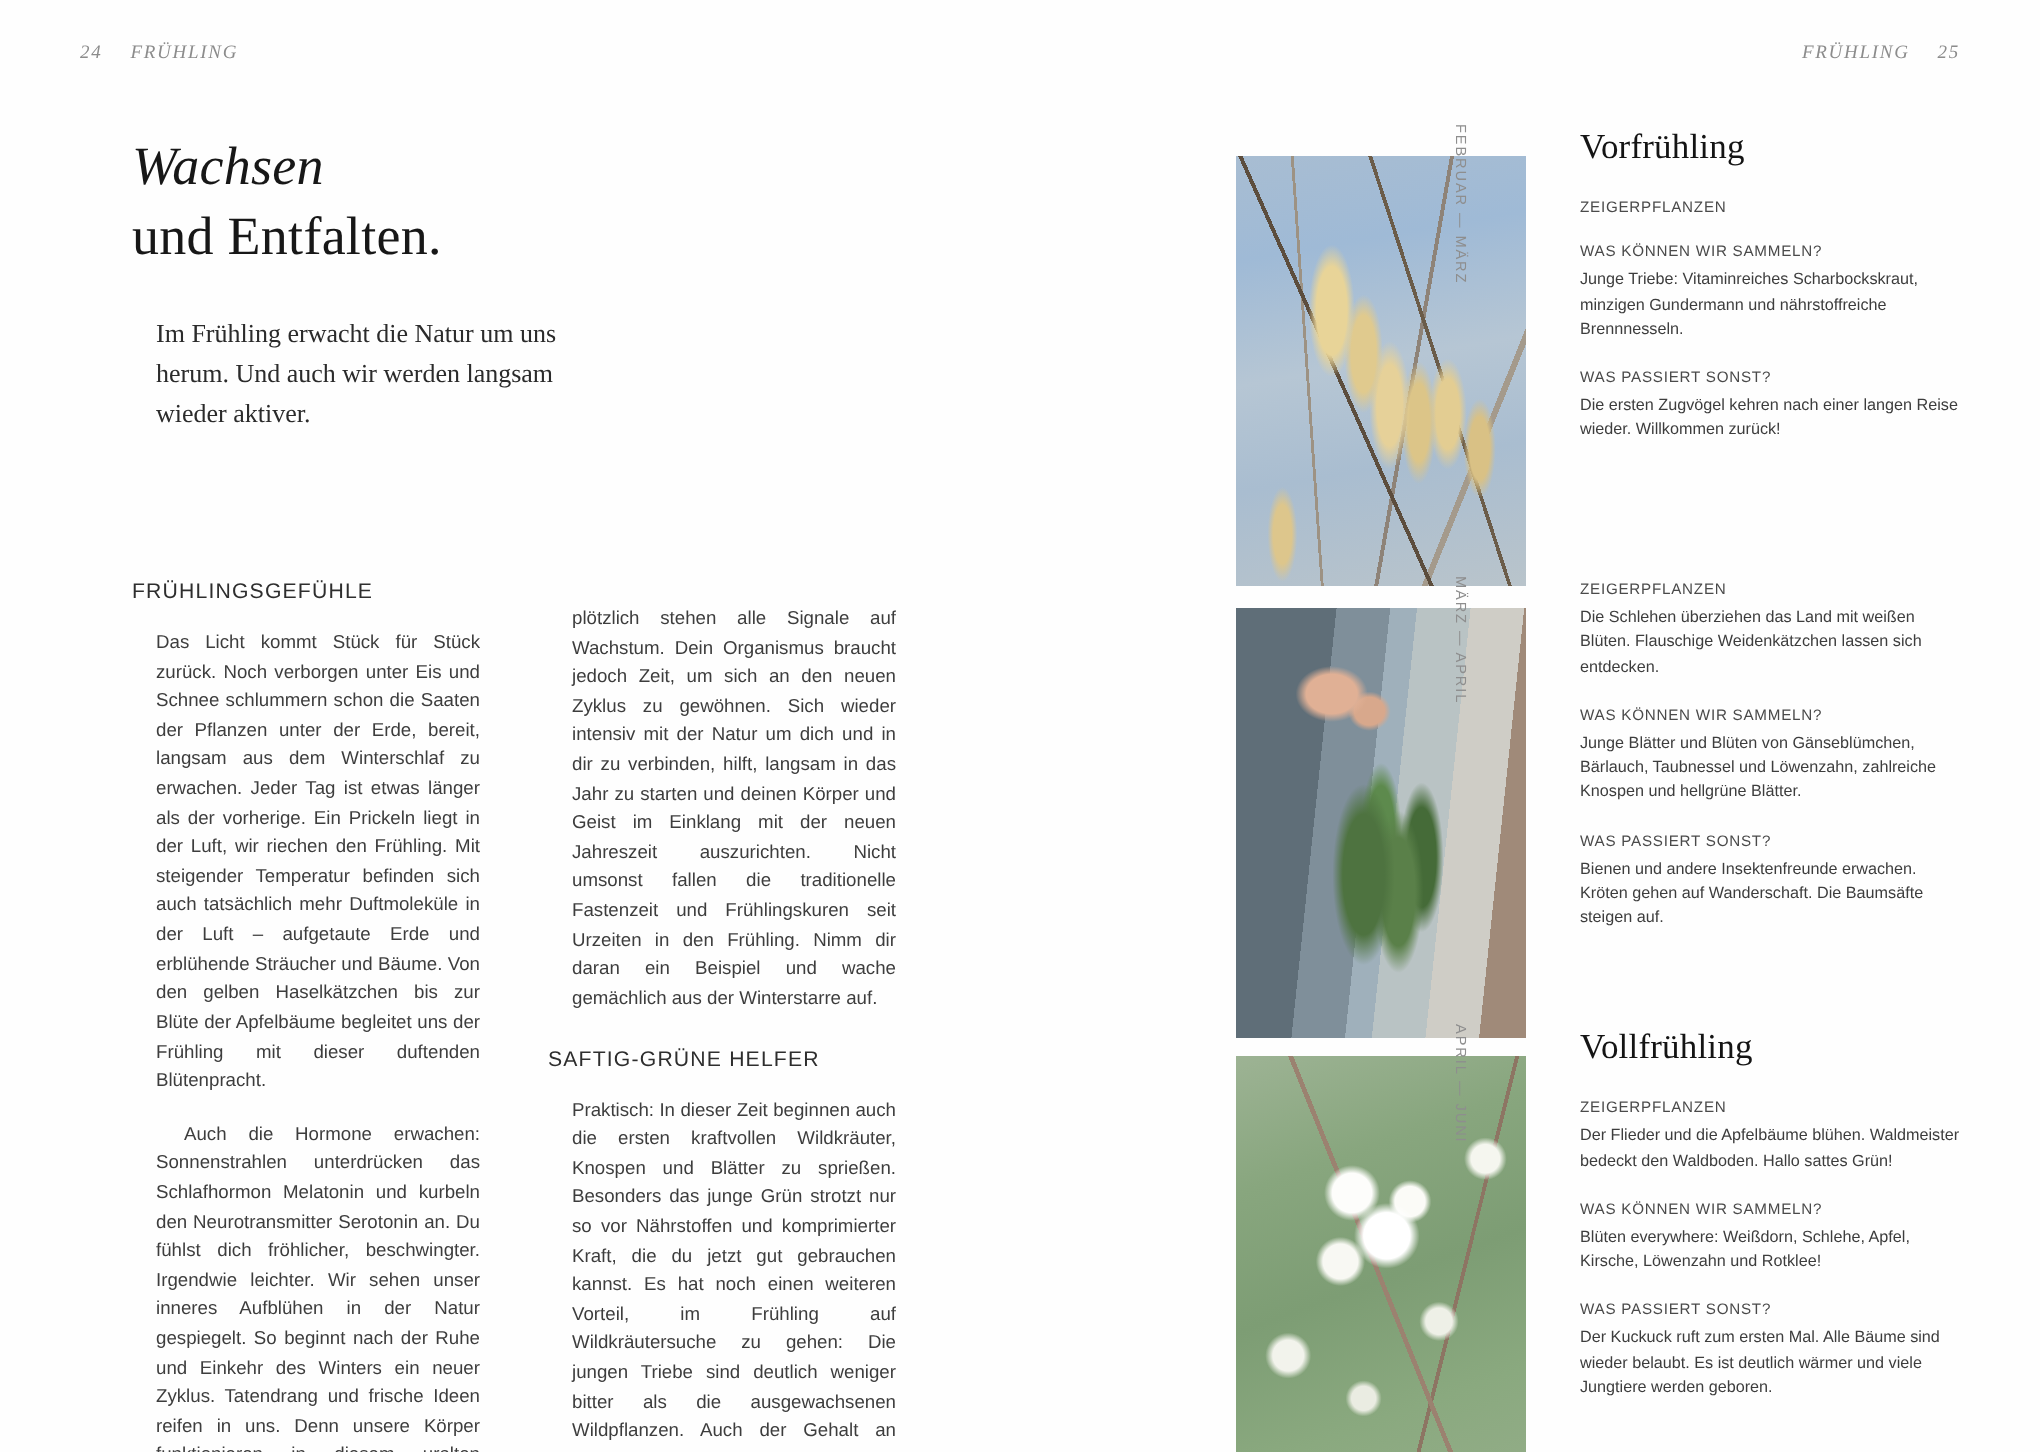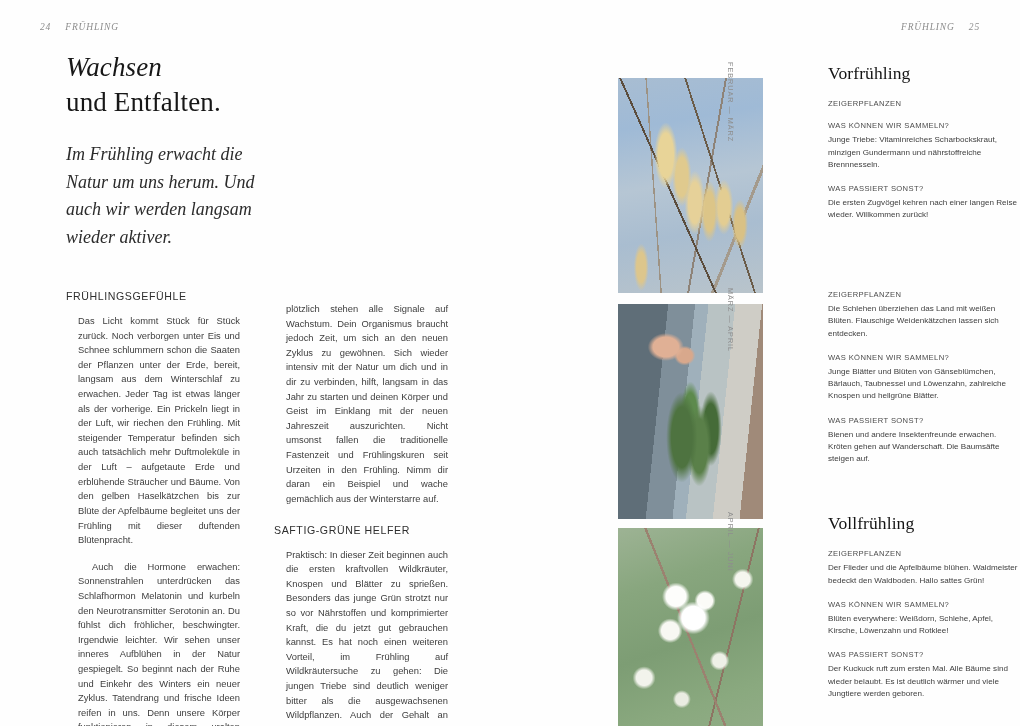--- a/index.html
+++ b/index.html
@@ -39,48 +39,47 @@
   .running-head.right { right: 40px; text-align: center; }
   .running-head .folio { display: inline-block; }
   .running-head .label { display: inline-block; }
   .running-head.left  .folio { margin-right: 14px; }
   .running-head.right .label { margin-right: 14px; }
 
   
   .headline {
     position: absolute;
     left: 66px;
-    top: 50px;
+    top: 66px;
     width: 330px;
   }
   .headline h1 {
     margin: 0;
     font-family: "Liberation Serif", serif;
     font-weight: 400;
     font-size: 27px;
     line-height: 1.28;
     color: #171717;
     letter-spacing: 0.005em;
   }
   .headline h1 .ital {
     font-style: italic;
     display: block;
   }
   .headline h1 .rom {
     font-style: normal;
     display: block;
   }
   .headline .standfirst {
-    margin: 22px 0 0 0;
+    margin: 22px 0 0 12px;
     font-family: "Liberation Serif", serif;
-    font-size: 18px;
+    font-size: 13px;
     line-height: 1.53;
     color: #2b2b2b;
     max-width: 215px;
-    font-style: italic;
   }
 
   
   .columns {
     position: absolute;
     left: 66px;
     top: 290px;
     width: 394px;
     display: flex;
     gap: 22px;
@@ -183,21 +182,21 @@
     transform-origin: left top;
     transform: rotate(90deg);
   }
   .month-caption.m1 { top: 62px; }
   .month-caption.m2 { top: 288px; }
   .month-caption.m3 { top: 512px; }
 
   
   .season {
     position: absolute;
-    left: 828px;
+    left: 790px;
     width: 192px;
   }
   .season.s1 { top: 64px; }
   .season.s2 { top: 290px; }
   .season.s3 { top: 514px; }
 
   .season h2 {
     margin: 0 0 16px 0;
     font-family: "Liberation Serif", serif;
     font-weight: 400;

